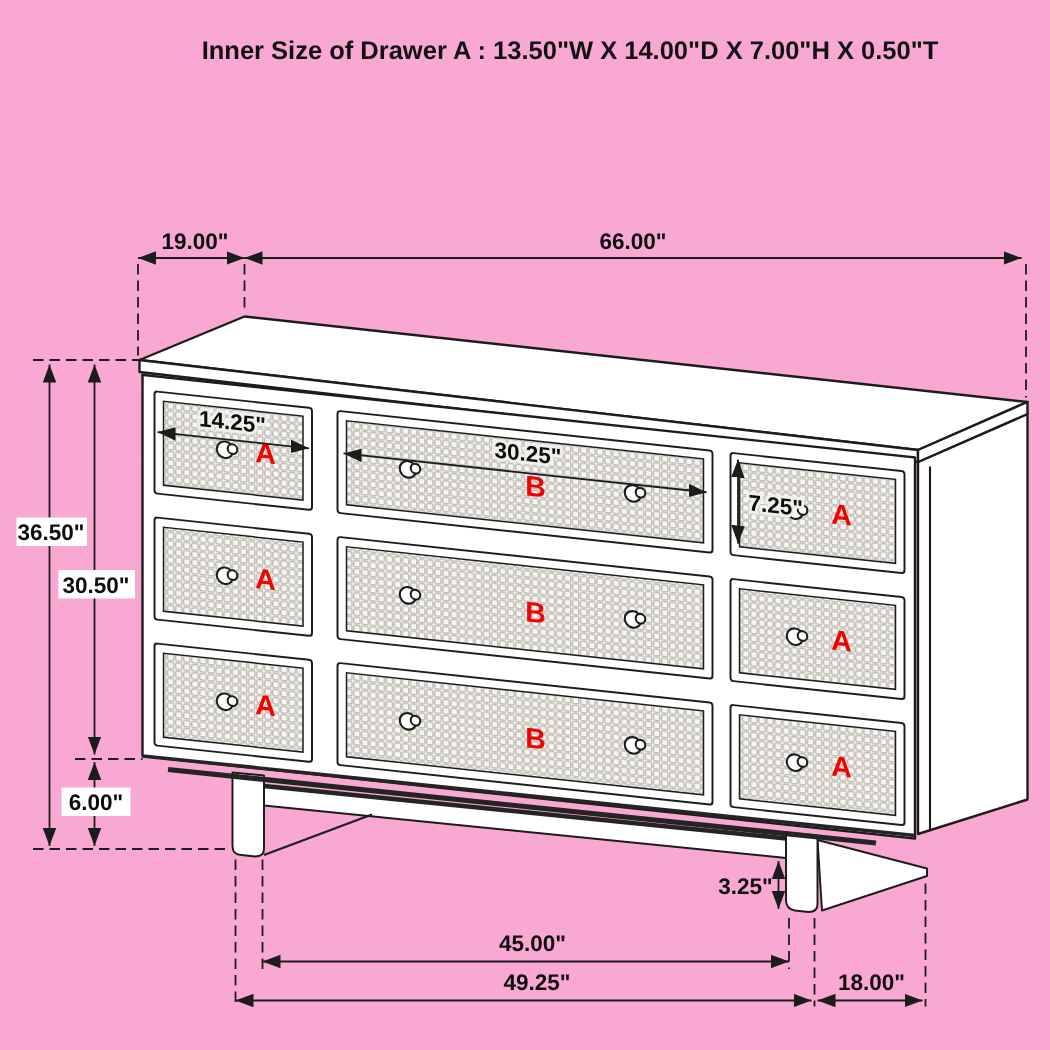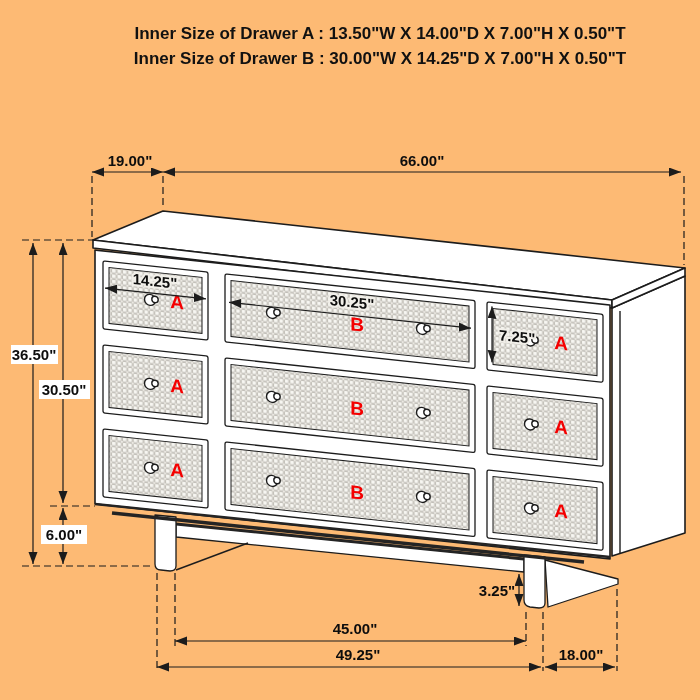--- a/index.html
+++ b/index.html
@@ -1,16 +1,16 @@
 <!DOCTYPE html>
 <html><head>
 <meta charset="utf-8">
 <style>
   html,body{margin:0;padding:0;background:#ffffff;}
-  #stage{position:relative;width:700px;height:700px;background:#fdba74;overflow:hidden;
+  #stage{position:relative;width:700px;height:700px;background:#f9a8d4;overflow:hidden;
          font-family:"Liberation Sans",sans-serif;}
   #header{position:absolute;top:21px;left:60px;width:640px;text-align:center;
           font-size:17px;font-weight:bold;color:#111;line-height:25px;letter-spacing:0px;}
   svg{position:absolute;top:0;left:0;}
   .ln{stroke:#1c1c1c;stroke-width:1.4;fill:none;stroke-linejoin:round;}
   .face{fill:#ffffff;stroke:#1c1c1c;stroke-width:1.6;stroke-linejoin:round;}
   .panel{fill:#ffffff;stroke:#1c1c1c;stroke-width:1.3;stroke-linejoin:round;}
   .dimline{stroke:#1c1c1c;stroke-width:1.2;fill:none;}
   .dash{stroke:#1c1c1c;stroke-width:1.2;fill:none;stroke-dasharray:7 4;}
   .dim{font:bold 15px "Liberation Sans",sans-serif;fill:#0d0d0d;}
@@ -19,21 +19,20 @@
   .knob{fill:#ffffff;stroke:#1c1c1c;stroke-width:1.4;}
   .wbg{fill:#ffffff;}
   .shadow{stroke:#242424;fill:none;}
 </style>
 </head>
 <body>
 
 <div id="stage">
   <div id="header">
     <div>Inner Size of Drawer A : 13.50"W X 14.00"D X 7.00"H X 0.50"T</div>
-    <div>Inner Size of Drawer B : 30.00"W X 14.25"D X 7.00"H X 0.50"T</div>
   </div>
 
   <svg width="700" height="700" viewBox="0 0 700 700">
     <defs>
       <marker id="arrE" orient="auto" markerUnits="userSpaceOnUse" markerWidth="13" markerHeight="10" refX="12" refY="4.5">
         <path d="M0,0 L12,4.5 L0,9 Z" fill="#1c1c1c"></path>
       </marker>
       <marker id="arrS" orient="auto-start-reverse" markerUnits="userSpaceOnUse" markerWidth="13" markerHeight="10" refX="12" refY="4.5">
         <path d="M0,0 L12,4.5 L0,9 Z" fill="#1c1c1c"></path>
       </marker>

